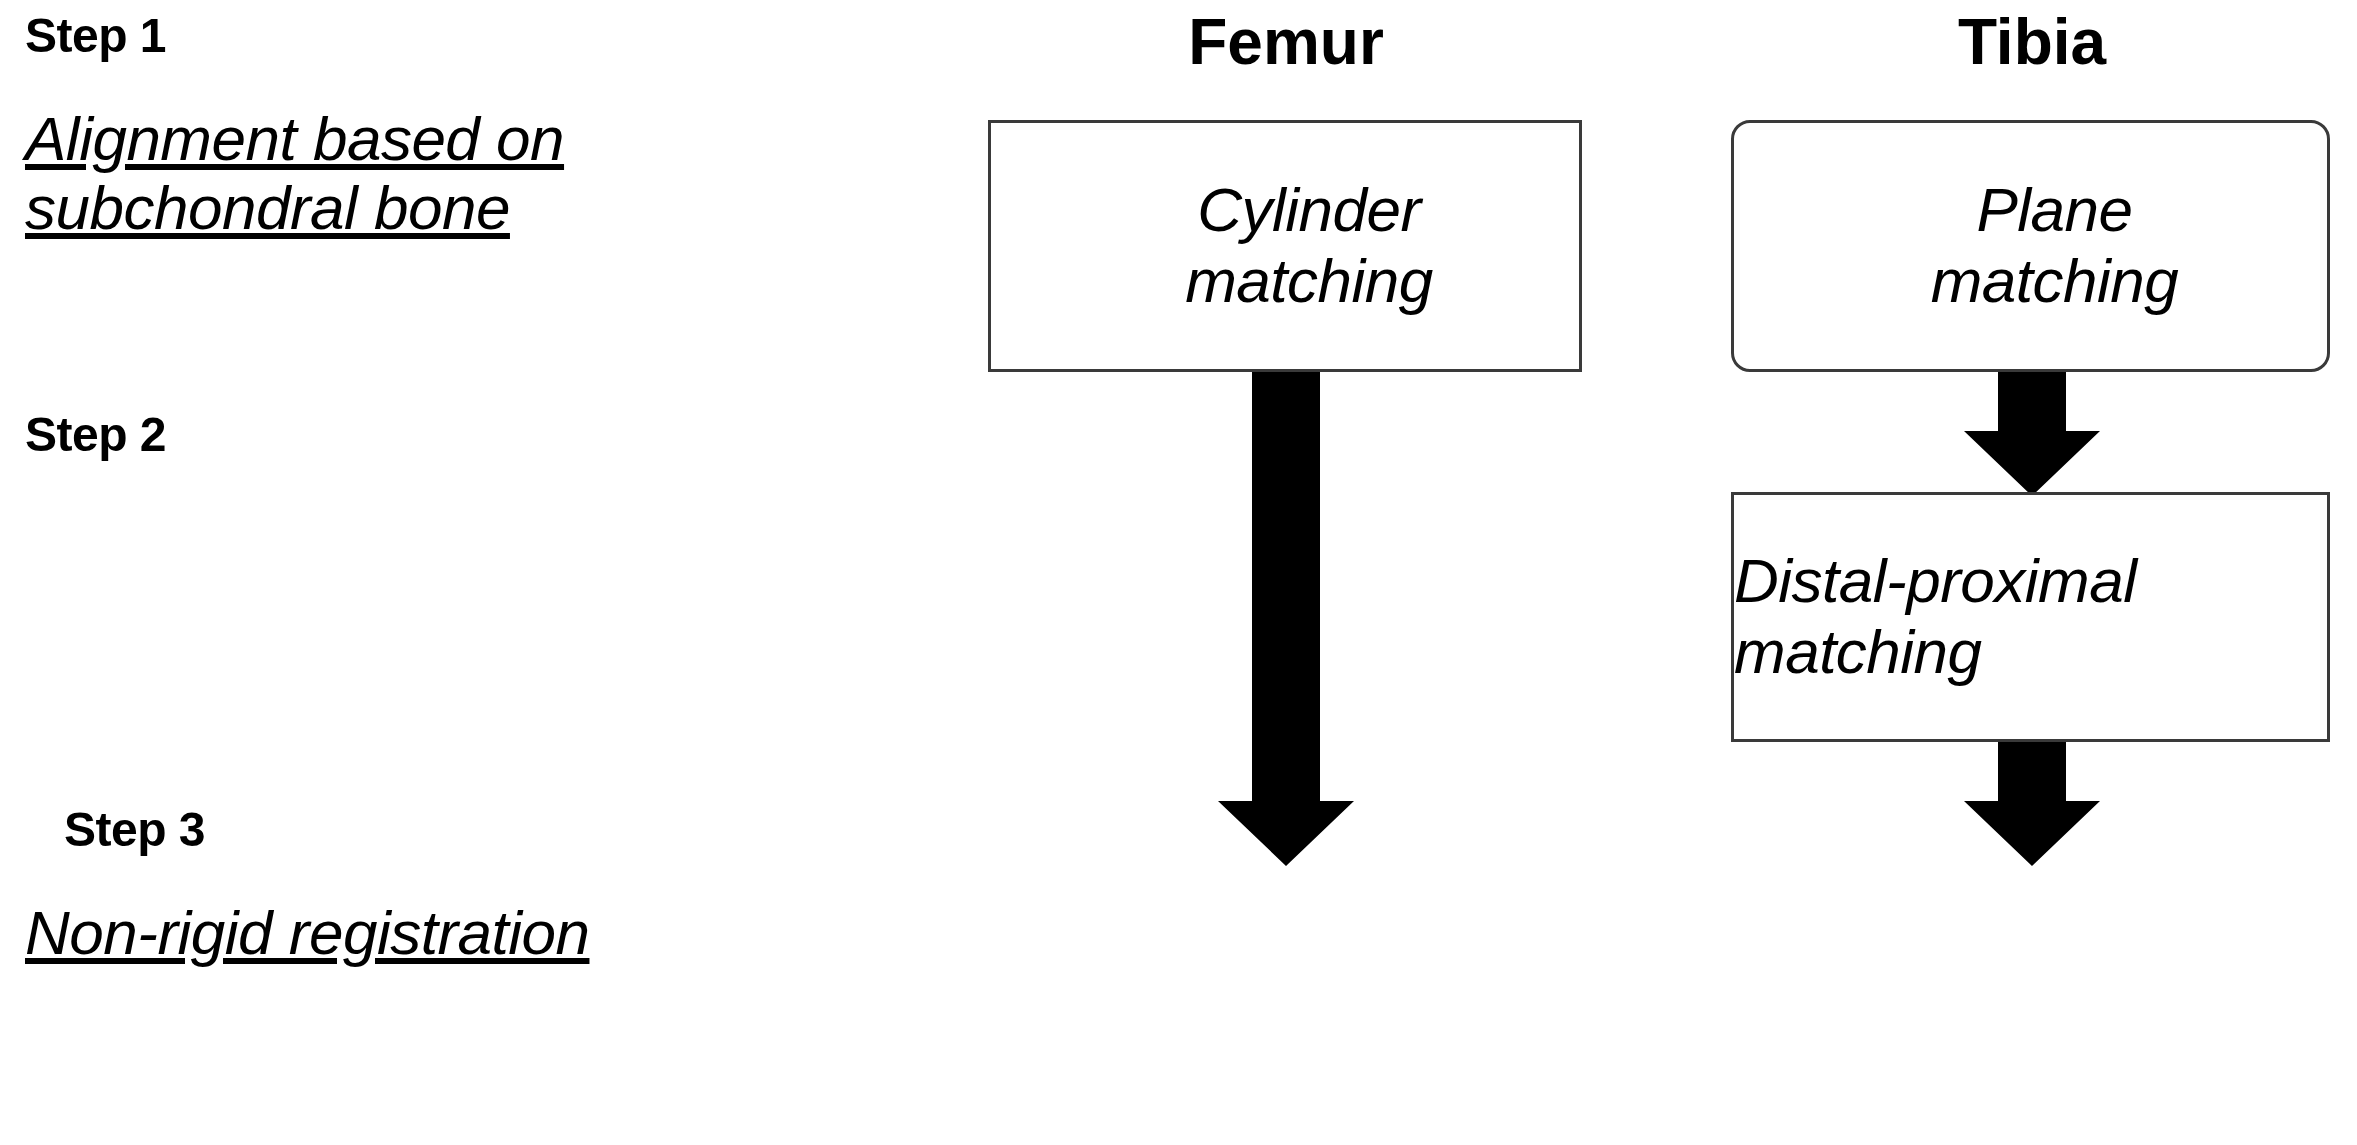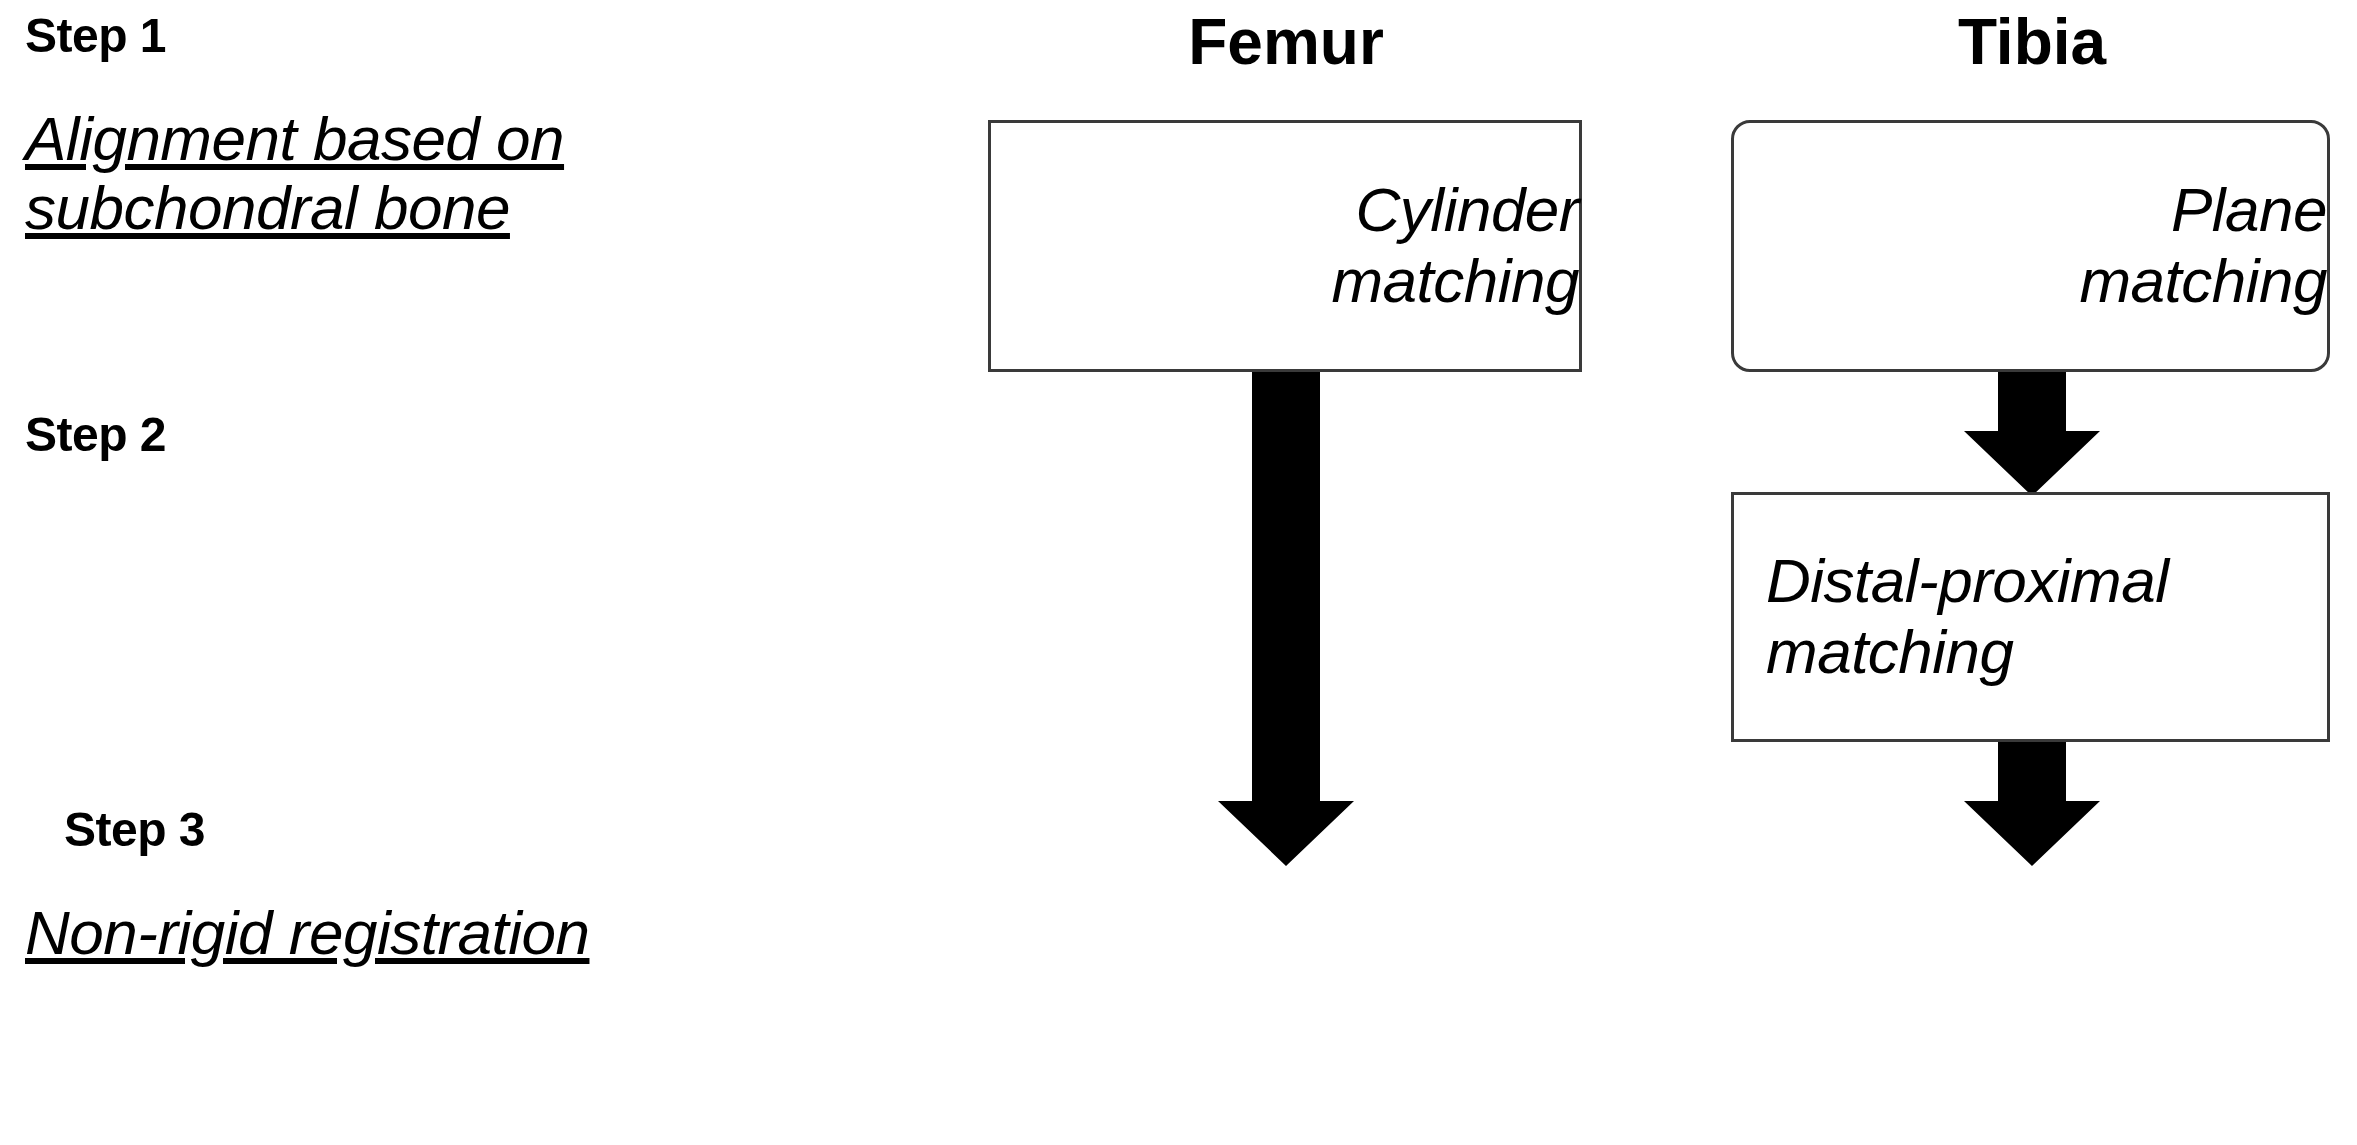--- a/index.html
+++ b/index.html
@@ -60,22 +60,22 @@
     z-index: 3;
   }
   .node-box .node-label {
     font-style: italic;
     font-weight: normal;
     font-size: 62px;
     line-height: 1.14;
     letter-spacing: -0.5px;
     width: 100%;
   }
-  .box-center .node-label { text-align: right; padding-left: 48px; }
-  .box-left   .node-label { text-align: left; padding-left: 32px; }
+  .box-center .node-label { text-align: center; padding-left: 48px; }
+  .box-left   .node-label { text-align: left; }
 
   
   .arrow {
     position: absolute;
     z-index: 1;
   }
   .arrow svg { display: block; }
 </style>
 </head>
 <body>

